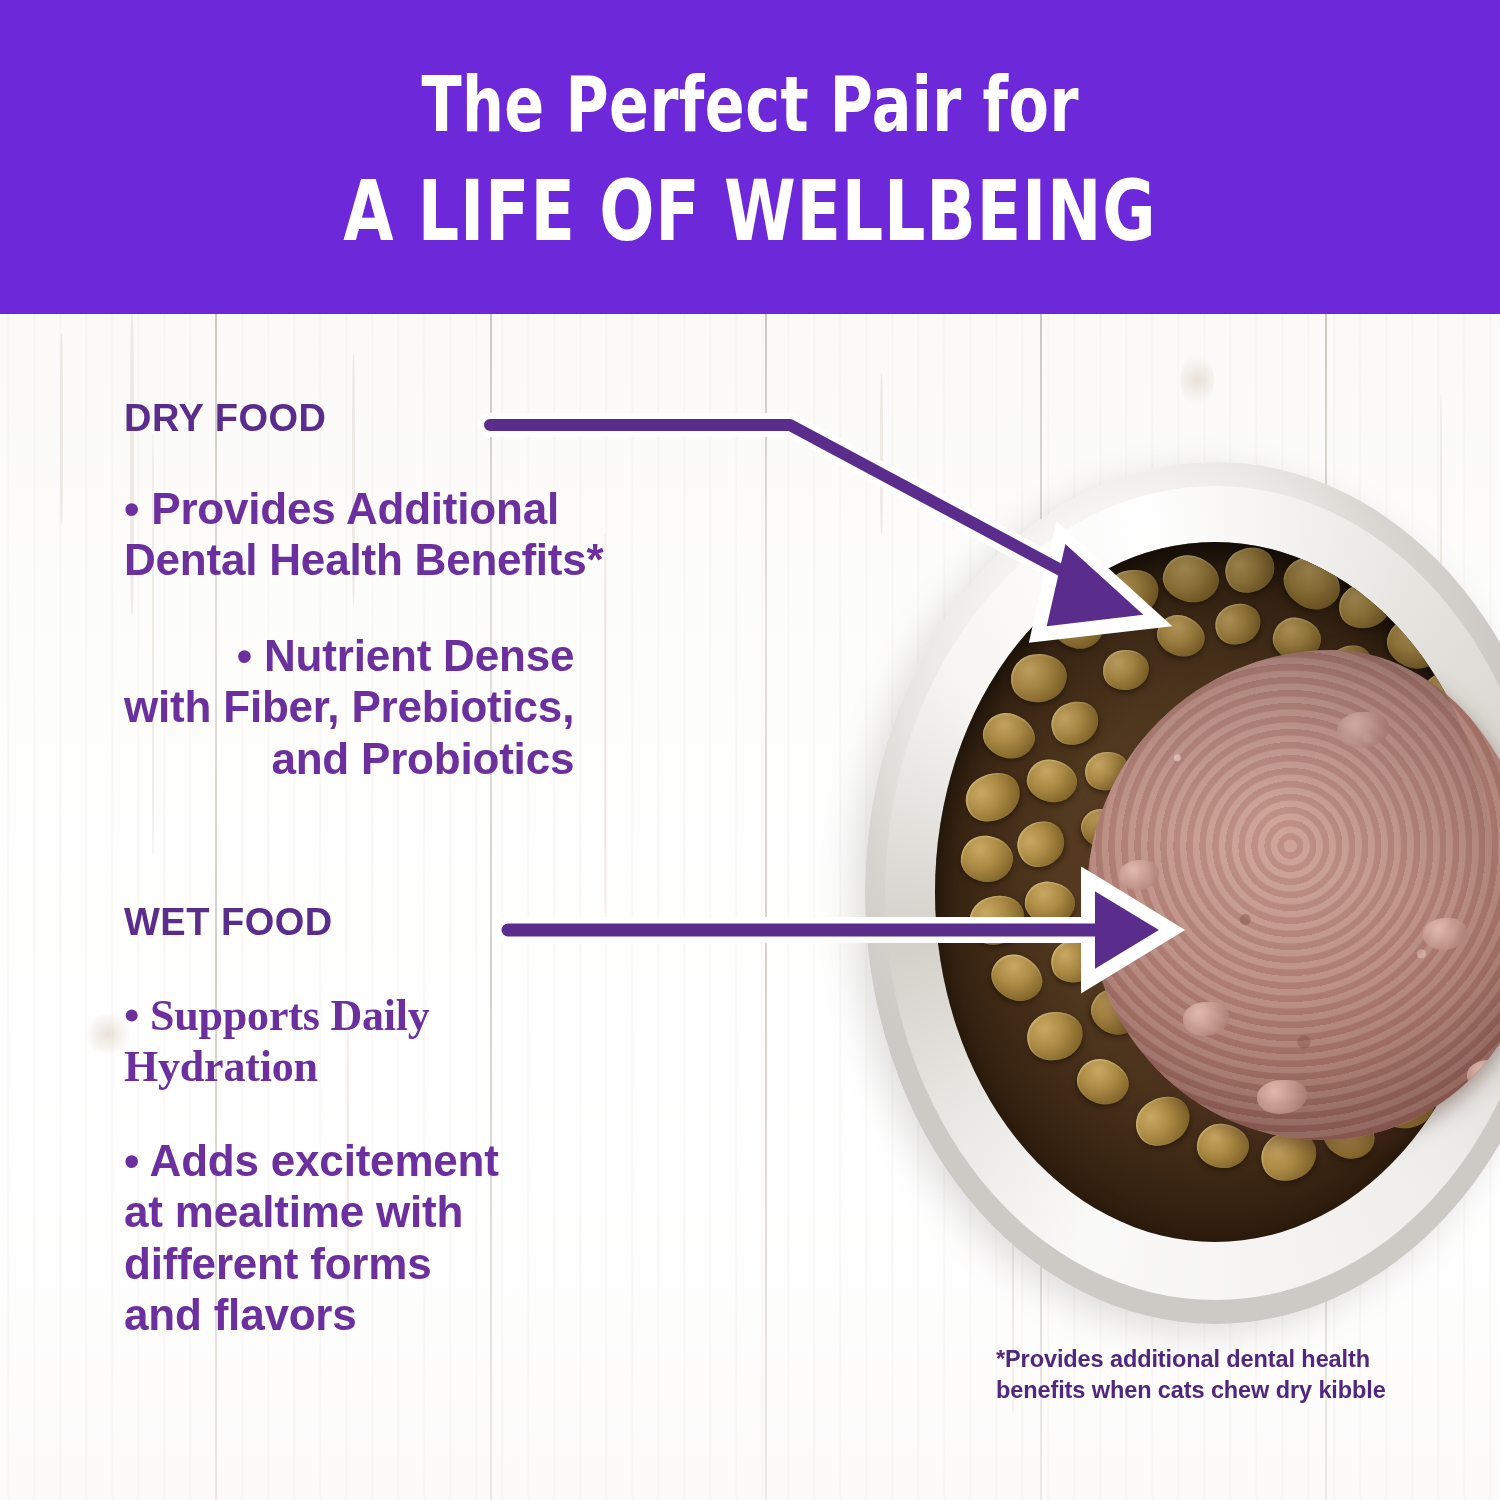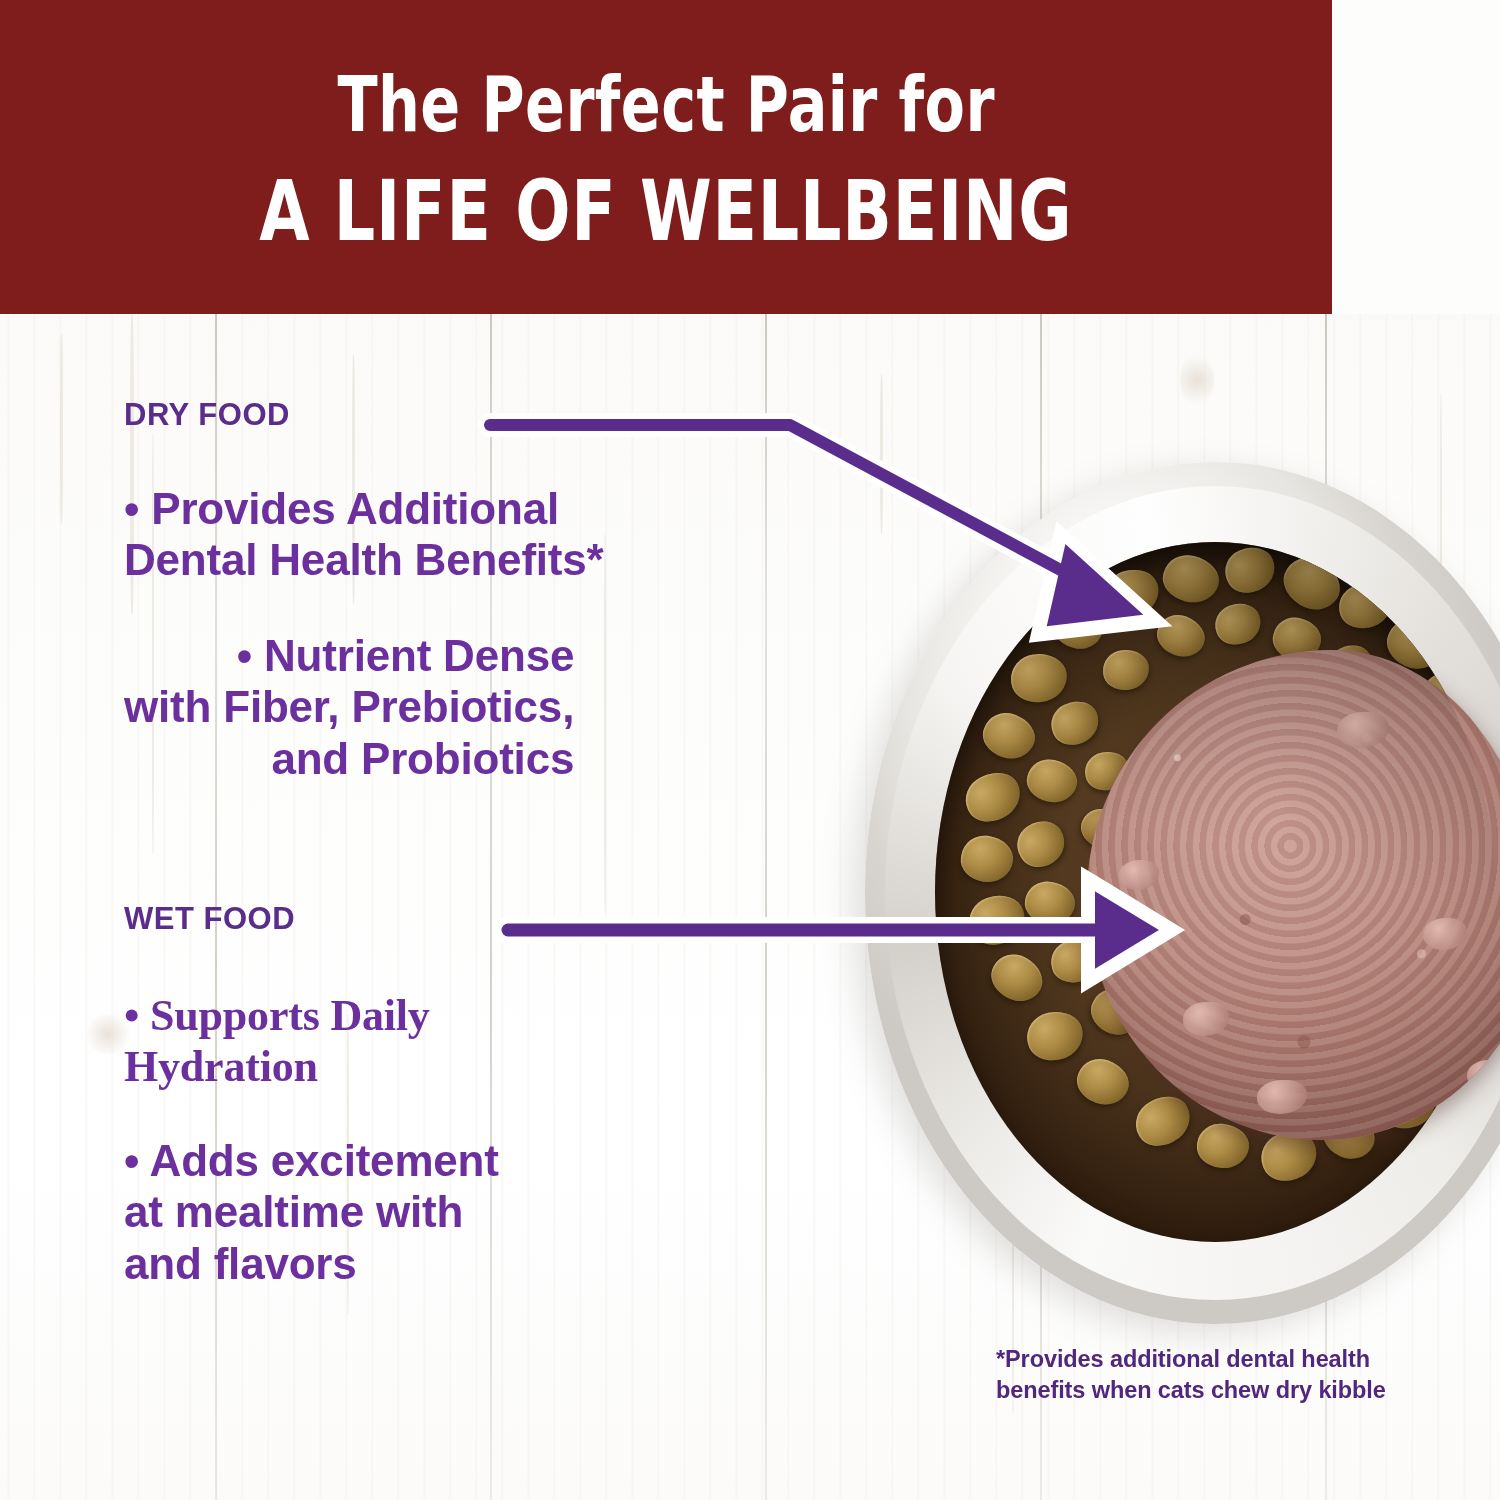--- a/index.html
+++ b/index.html
@@ -53,22 +53,22 @@
   .knot {
     position: absolute;
     border-radius: 50%;
     background: radial-gradient(circle, rgba(226,216,204,0.75) 0%, rgba(240,236,230,0.12) 70%, rgba(255,255,255,0) 100%);
   }
 
   
   .header {
     position: absolute;
     left: 0; top: 0;
-    width: 1332px; height: 314px;
-    background: #7f1d1d;
+    width: 1500px; height: 314px;
+    background: #6d28d9;
   }
   .header-inner {
     position: absolute;
     left: 0; right: 0; top: 0;
     height: 314px;
     display: flex;
     flex-direction: column;
     align-items: center;
     justify-content: center;
     padding-top: 6px;
@@ -181,21 +181,21 @@
     position: absolute;
     left: 70px; top: 80px;
     width: 560px; height: 700px;
     border-radius: 50%;
     background: linear-gradient(195deg, rgba(0,0,0,.38) 0%, rgba(0,0,0,.10) 22%, rgba(0,0,0,0) 44%);
     pointer-events: none;
   }
   .section-head {
     color: #5a2d8c;
     font-weight: bold;
-    font-size: 31px;
+    font-size: 38px;
     letter-spacing: 0.5px;
     line-height: 1;
     white-space: nowrap;
   }
   .bullet {
     color: #6b2f9e;
     font-size: 44px;
     font-weight: bold;
     line-height: 1.17;
     letter-spacing: -0.2px;
@@ -368,20 +368,21 @@
   <div class="section-head h-wet">WET FOOD</div>
 
   <div class="bullet b3">
     <div>• Supports Daily</div>
     <div>Hydration</div>
   </div>
 
   <div class="bullet b4">
     <div>• Adds excitement</div>
     <div>at mealtime with</div>
+    <div>different forms</div>
     <div>and flavors</div>
   </div>
 
   <div class="footnote">
     <div>*Provides additional dental health</div>
     <div>benefits when cats chew dry kibble</div>
   </div>
 
 </div>
 

